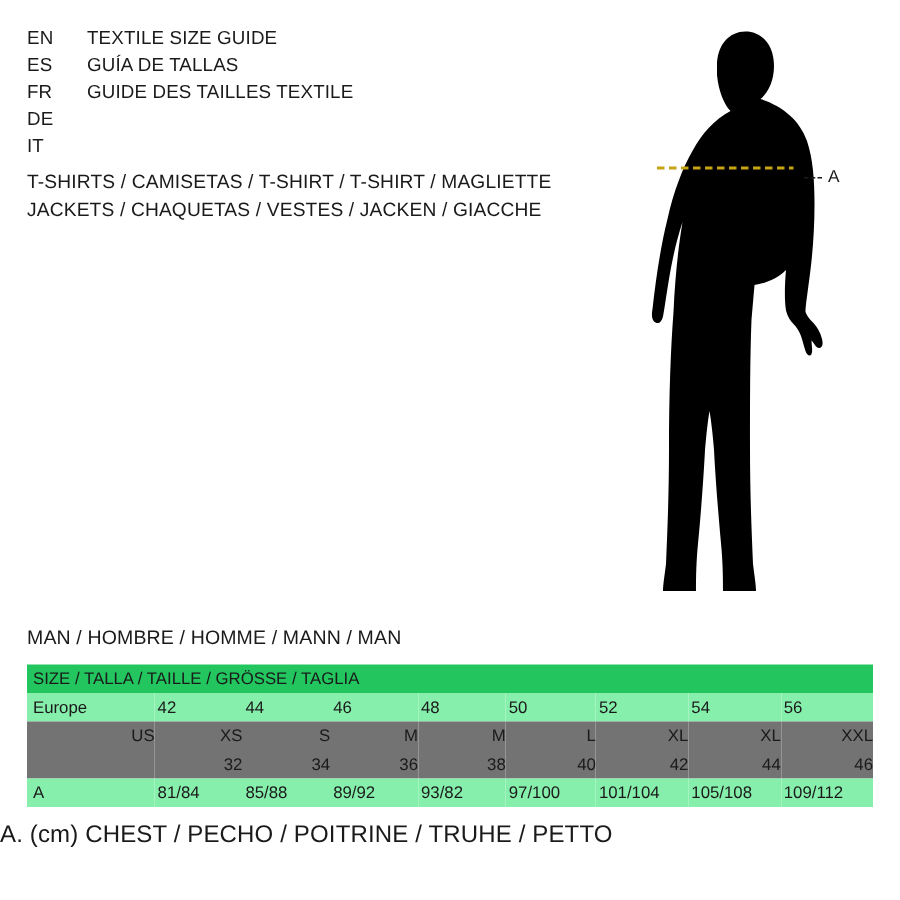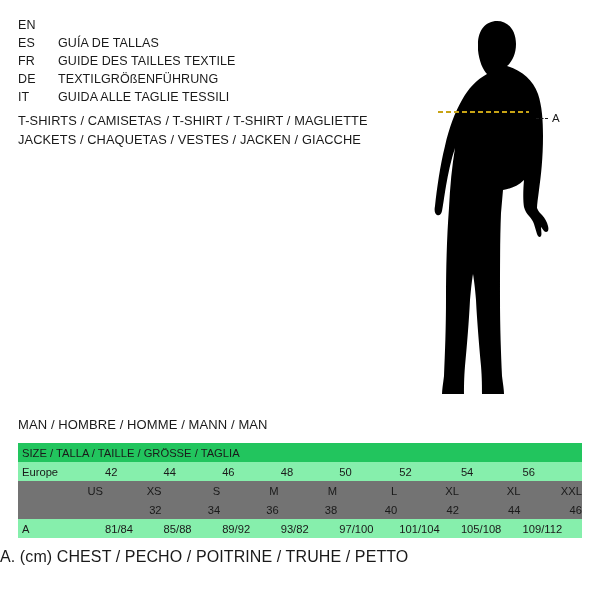--- a/index.html
+++ b/index.html
@@ -141,36 +141,35 @@
   }
 </style>
 </head>
 <body>
 
 <div class="page">
 
   <div class="lang-block">
     <div class="lang-row">
       <span class="lang-code">EN</span>
+      <span class="lang-text">TEXTILE SIZE GUIDE</span>
     </div>
     <div class="lang-row">
       <span class="lang-code">ES</span>
       <span class="lang-text">GUÍA DE TALLAS</span>
     </div>
     <div class="lang-row">
       <span class="lang-code">FR</span>
       <span class="lang-text">GUIDE DES TAILLES TEXTILE</span>
     </div>
     <div class="lang-row">
       <span class="lang-code">DE</span>
-      <span class="lang-text">TEXTILGRÖßENFÜHRUNG</span>
     </div>
     <div class="lang-row">
       <span class="lang-code">IT</span>
-      <span class="lang-text">GUIDA ALLE TAGLIE TESSILI</span>
     </div>
   </div>
 
   <div class="cat-block">
     <div class="cat-line">T-SHIRTS / CAMISETAS / T-SHIRT / T-SHIRT / MAGLIETTE</div>
     <div class="cat-line">JACKETS / CHAQUETAS / VESTES / JACKEN / GIACCHE</div>
   </div>
 
   <div class="figure-wrap">
     <svg class="figure-svg" width="200" height="400" viewBox="0 0 200 400" xmlns="http://www.w3.org/2000/svg">

